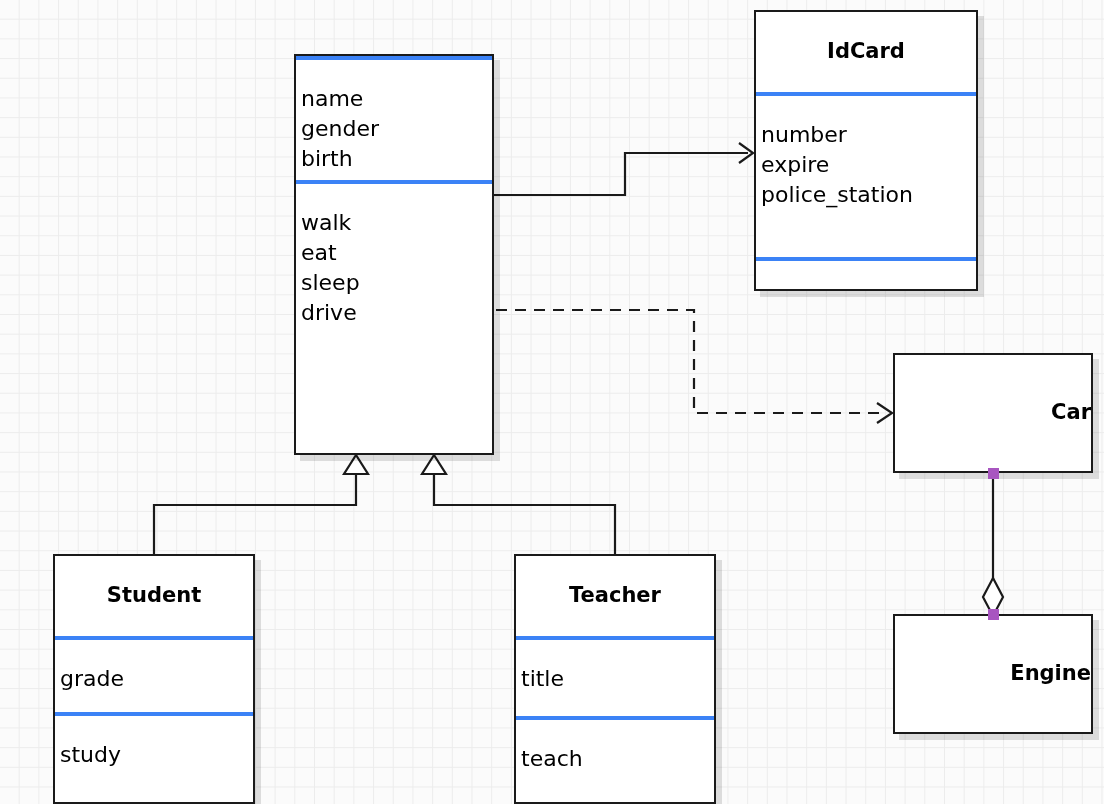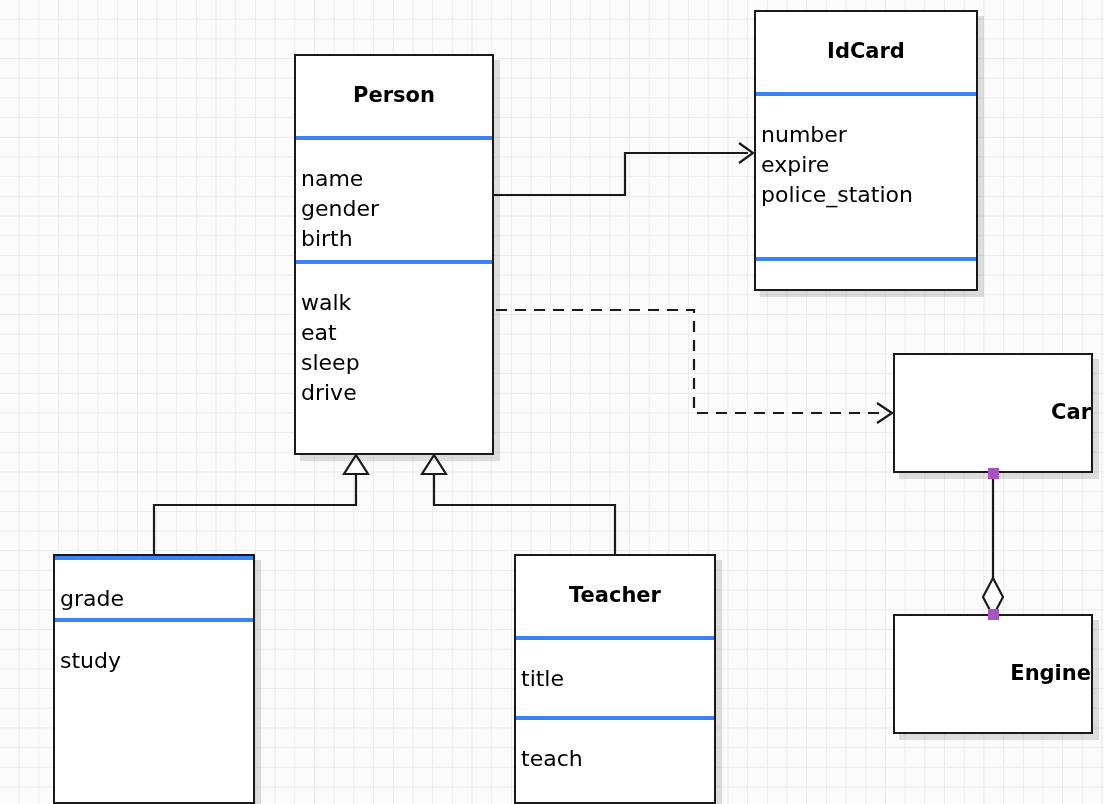--- a/index.html
+++ b/index.html
@@ -97,23 +97,20 @@
       <polygon points="434,455 422,474 446,474" fill="#ffffff" stroke="#1a1a1a" stroke-width="2.2" stroke-linejoin="miter"></polygon>
     </g>
 
     <g>
       <path fill="none" stroke="#1a1a1a" stroke-width="2.2" d="M 993 473 L 993 596"></path>
       <polygon points="993,578 1003,597 993,616 983,597" fill="#ffffff" stroke="#1a1a1a" stroke-width="2.2" stroke-linejoin="miter"></polygon>
     </g>
   </svg>
 
   <div class="node" style="left:294px; top:54px; width:200px; height:401px;">
-    <div class="node-section first" style="height:80px; display:flex; align-items:center; justify-content:center; padding:0;">
-      <span class="node-title">Person</span>
-    </div>
     <div class="node-section" style="height:124px;">
       <div class="member">name</div>
       <div class="member">gender</div>
       <div class="member">birth</div>
     </div>
     <div class="node-section" style="height:165px;">
       <div class="member">walk</div>
       <div class="member">eat</div>
       <div class="member">sleep</div>
       <div class="member">drive</div>
@@ -126,21 +123,24 @@
     </div>
     <div class="node-section" style="height:165px;">
       <div class="member">number</div>
       <div class="member">expire</div>
       <div class="member">police_station</div>
     </div>
     <div class="node-section" style="height:36px; padding-top:0;"></div>
   </div>
 
   <div class="node" style="left:53px; top:554px; width:202px; height:250px; box-shadow:6px 6px 0 0 rgba(0,0,0,0.12);">
-    <div class="node-section" style="height:62px;">
+    <div class="node-section first" style="height:80px; display:flex; align-items:center; justify-content:center; padding:0;">
+      <span class="node-title">Student</span>
+    </div>
+    <div class="node-section" style="height:76px;">
       <div class="member">grade</div>
     </div>
     <div class="node-section" style="height:90px;">
       <div class="member">study</div>
     </div>
   </div>
 
   <div class="node" style="left:514px; top:554px; width:202px; height:250px; box-shadow:6px 6px 0 0 rgba(0,0,0,0.12);">
     <div class="node-section first" style="height:80px; display:flex; align-items:center; justify-content:center; padding:16px;">
       <span class="node-title">Teacher</span>

